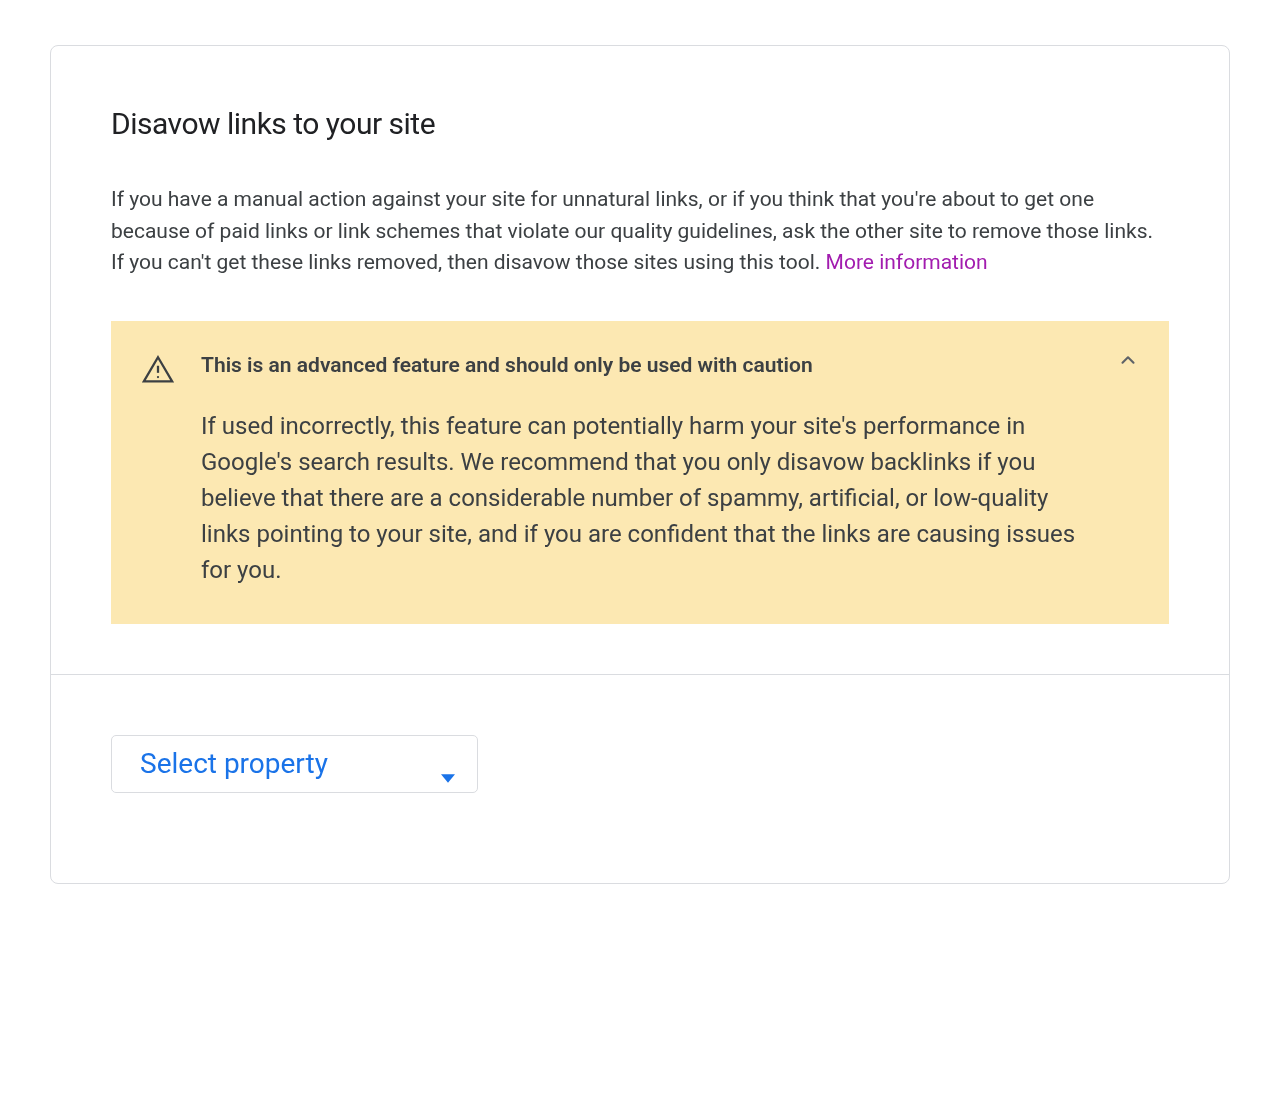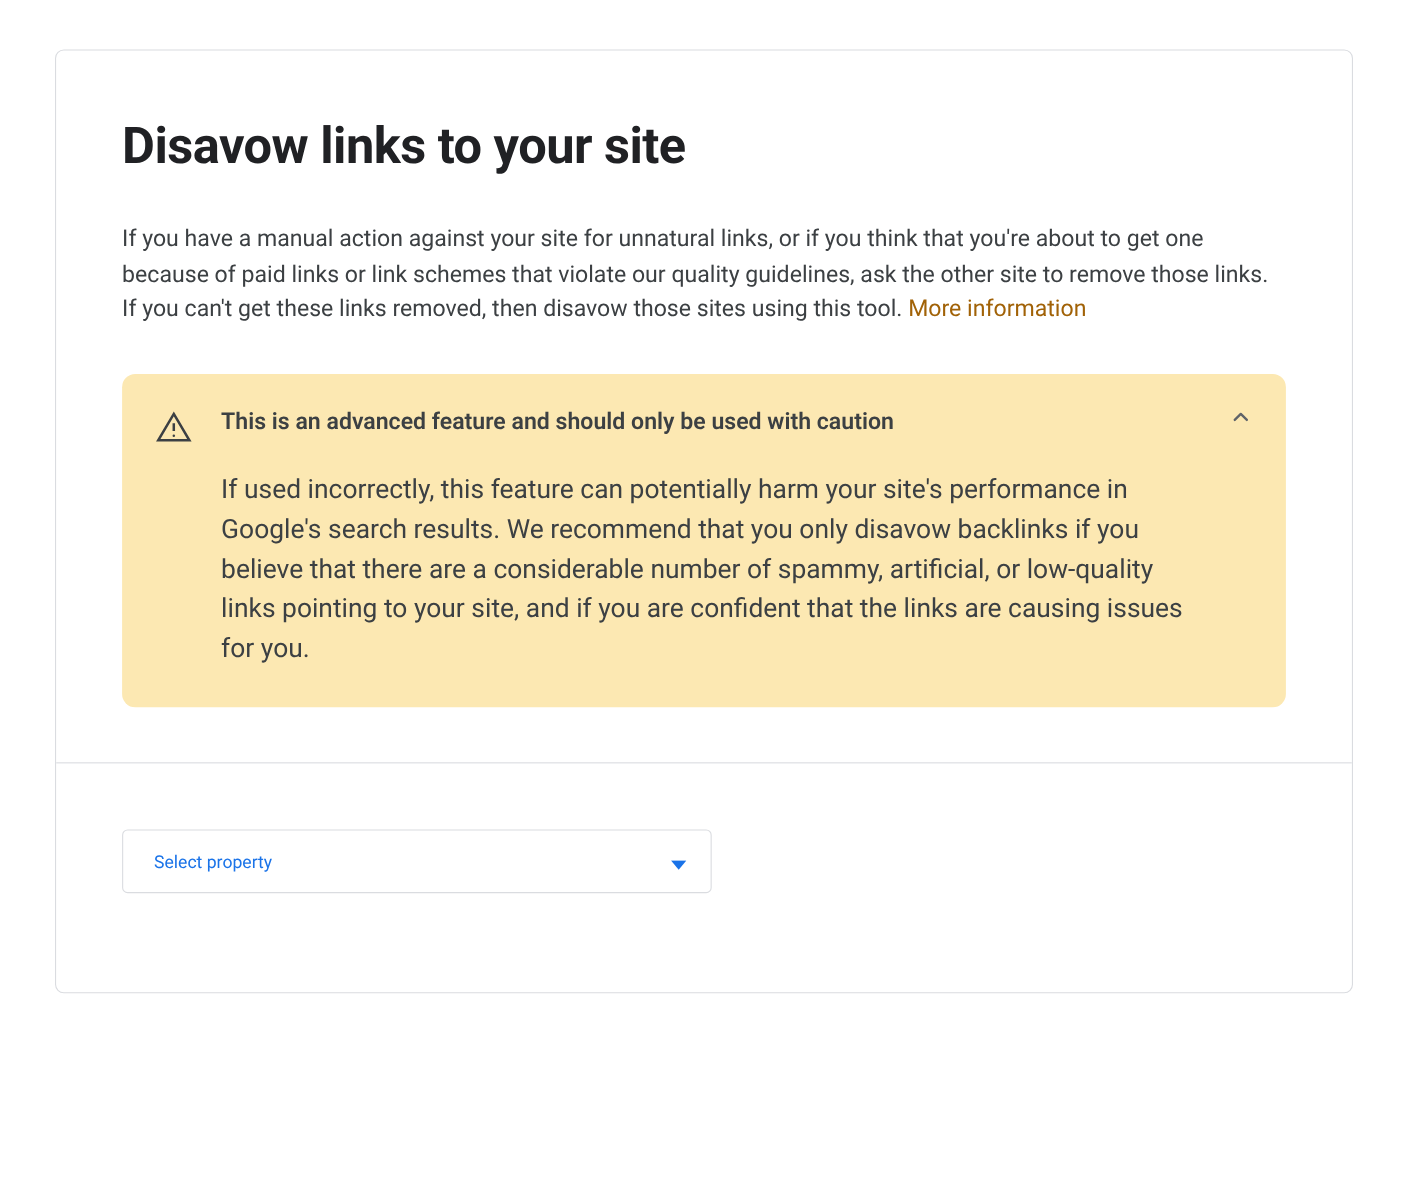--- a/index.html
+++ b/index.html
@@ -16,40 +16,40 @@
   .card {
     border: 1px solid #dadce0;
     border-radius: 8px;
     background: #fff;
     overflow: hidden;
   }
   .section-top {
     padding: 60px 60px 50px 60px;
   }
   .title {
-    font-size: 46px;
-    font-weight: 700;
+    font-size: 30px;
+    font-weight: 400;
     color: #202124;
     letter-spacing: -0.5px;
     margin-bottom: 42px;
     line-height: 1.2;
   }
   .description {
     font-size: 21px;
     color: #3c4043;
     line-height: 1.5;
     margin-bottom: 42px;
   }
   .description a {
-    color: #a16207;
+    color: #a21caf;
     text-decoration: none;
   }
   .warning-box {
     background: #fce8b2;
-    border-radius: 12px;
+    border-radius: 0;
     padding: 30px 30px 36px 30px;
     display: flex;
     align-items: flex-start;
     gap: 26px;
     position: relative;
   }
   .warning-icon {
     flex-shrink: 0;
     width: 34px;
     height: 34px;
@@ -95,28 +95,28 @@
   }
   .select-label {
     font-size: 21px;
     color: #3c4043;
     margin-bottom: 30px;
   }
   .select-property {
     display: flex;
     align-items: center;
     justify-content: space-between;
-    width: 536px;
+    width: 367px;
     height: 58px;
     border: 1px solid #dadce0;
     border-radius: 5px;
     background: #fff;
     padding: 0 22px 0 28px;
     cursor: pointer;
-    font-size: 16px;
+    font-size: 28px;
     color: #1a73e8;
     font-family: inherit;
     text-align: left;
   }
   .select-property .arrow {
     color: #1a73e8;
     width: 14px;
     height: 14px;
   }
 </style>

